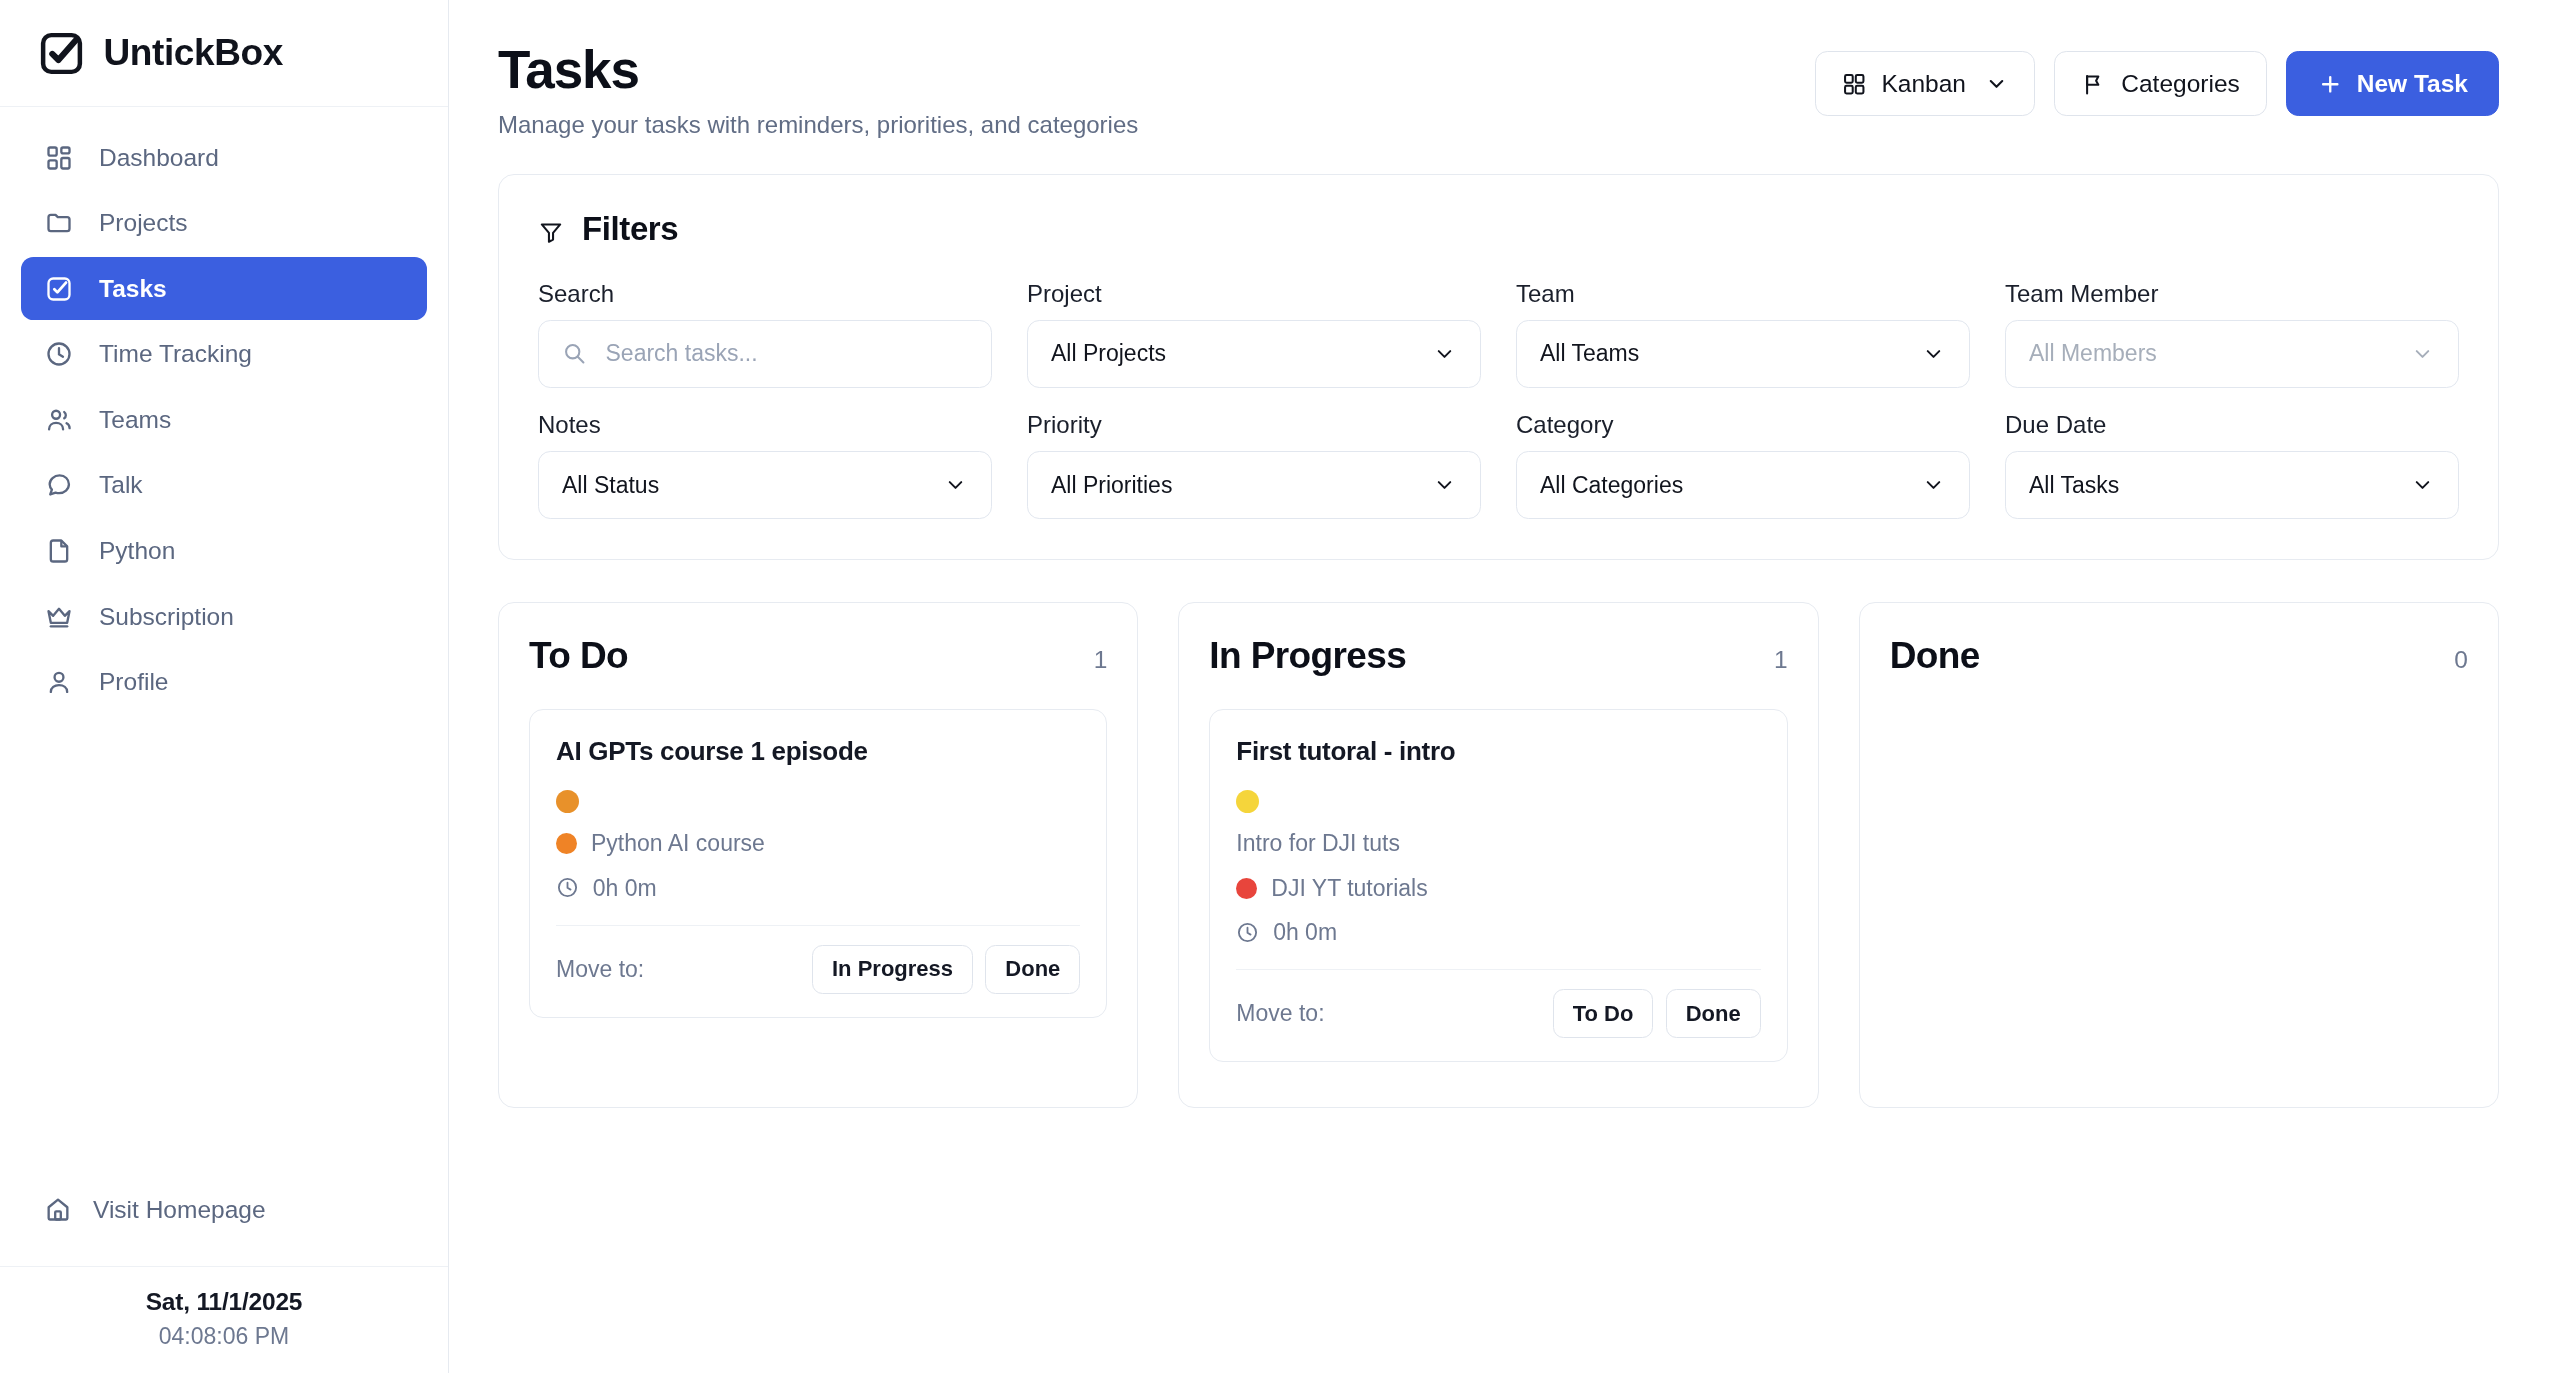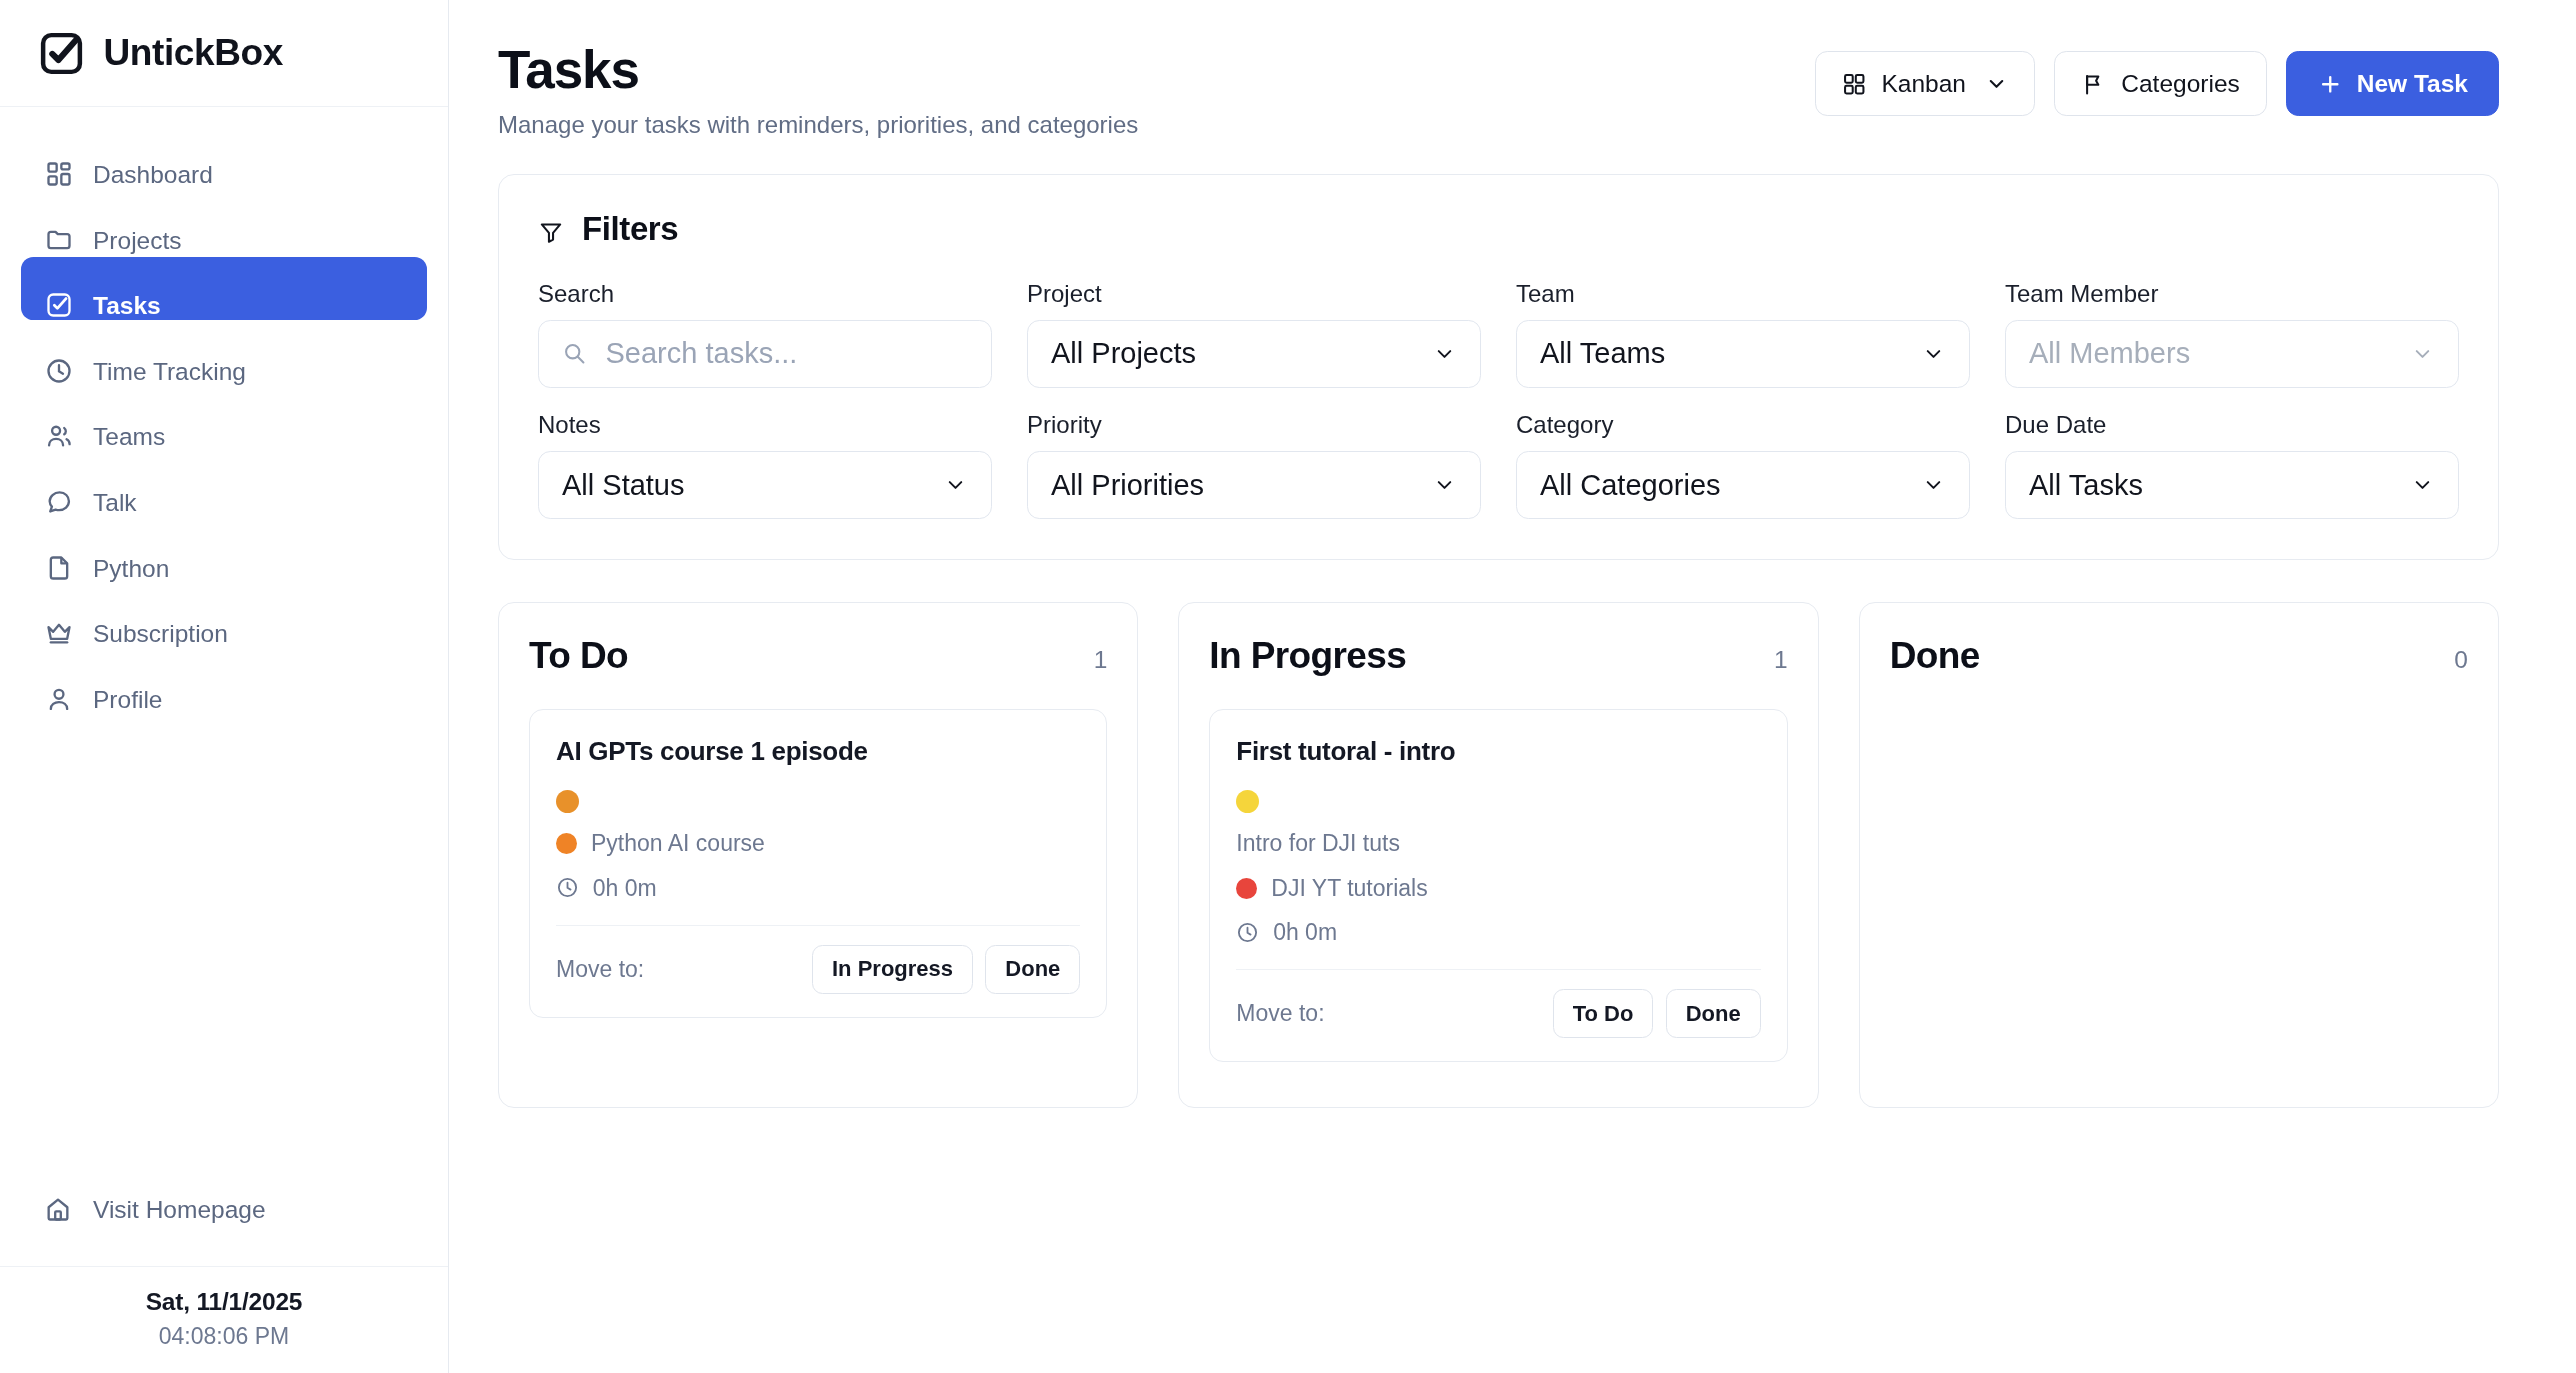--- a/index.html
+++ b/index.html
@@ -25,21 +25,21 @@
     padding-left: 37px;
     border-bottom: 1.8px solid #eef1f5;
     text-align: right;
   }
   .brand-mark { width: 49px; height: 49px; flex: 0 0 49px; }
   .brand-name {
     font-size: 37px; font-weight: 700; color: #10131c; letter-spacing: -0.4px;
   }
   .nav { padding: 19px 21px 0 21px; display: flex; flex-direction: column; gap: 2.6px; }
   .nav-item {
-    display: flex; align-items: flex-end; gap: 19px;
+    display: flex; align-items: center; gap: 25px;
     height: 63px; padding: 0 23px;
     border-radius: 12.3px;
     color: #5b6780; font-size: 24.5px; font-weight: 500;
     cursor: pointer;
   }
   .nav-item .ico { width: 30px; height: 30px; flex: 0 0 30px; display:flex; align-items:center; justify-content:center; }
   .nav-item.active { background: #3b5fe0; color: #ffffff; font-weight: 600; }
   .sidebar-spacer { flex: 1 1 auto; }
   .homepage-row {
     display: flex; align-items: center; gap: 19px;
@@ -80,21 +80,21 @@
   .filters-title { display: flex; align-items: center; gap: 16px; font-size: 33px; font-weight: 700; color: #0c0f18; letter-spacing: -0.4px; }
   .filters-title .ico { width: 28px; height: 28px; flex: 0 0 28px; }
   .filter-grid { display: grid; grid-template-columns: repeat(4, 1fr); gap: 23px 35px; margin-top: 32px; }
   .field-label { font-size: 24px; color: #1a1f2b; margin-bottom: 12.3px; }
   .control {
     height: 68px; border: 1.8px solid #e2e7ef; border-radius: 12.3px;
     display: flex; align-items: center; padding: 0 23px; gap: 17.5px;
     background: #fff; cursor: pointer;
   }
   .control .search-ico { width: 26px; height: 26px; flex: 0 0 26px; }
-  .control .val { font-size: 29px; color: #11141d; flex: 1 1 auto; }
+  .control .val { font-size: 23px; color: #11141d; flex: 1 1 auto; }
   .control .val.placeholder { color: #9aa4b6; }
   .control .val.muted { color: #a6aeba; }
   .control .chev { width: 24.5px; height: 24.5px; flex: 0 0 24.5px; }
 
   
   .board { display: grid; grid-template-columns: repeat(3, 1fr); gap: 40px; margin-top: 42px; }
   .column { border: 1.8px solid #e7ebf1; border-radius: 16px; padding: 32px 30px 45px 30px; background: #fff; min-height: 499px; }
   .col-head { display: flex; align-items: baseline; justify-content: space-between; }
   .col-title { font-size: 37px; font-weight: 700; color: #0c0f18; letter-spacing: -0.6px; }
   .col-count { font-size: 24.5px; color: #6d7890; }

